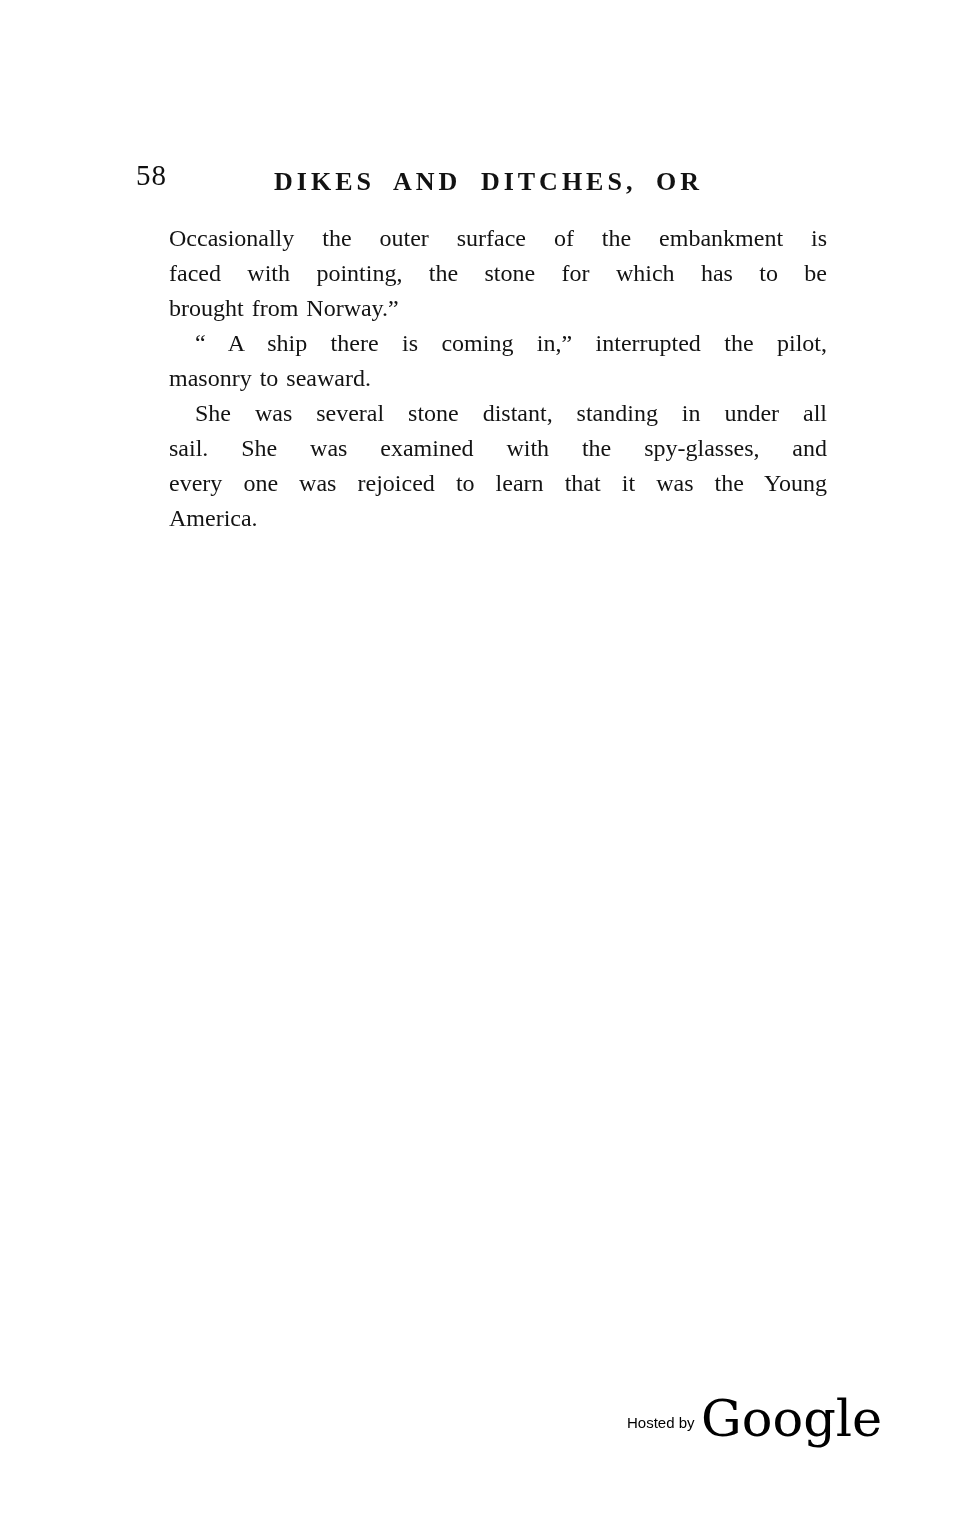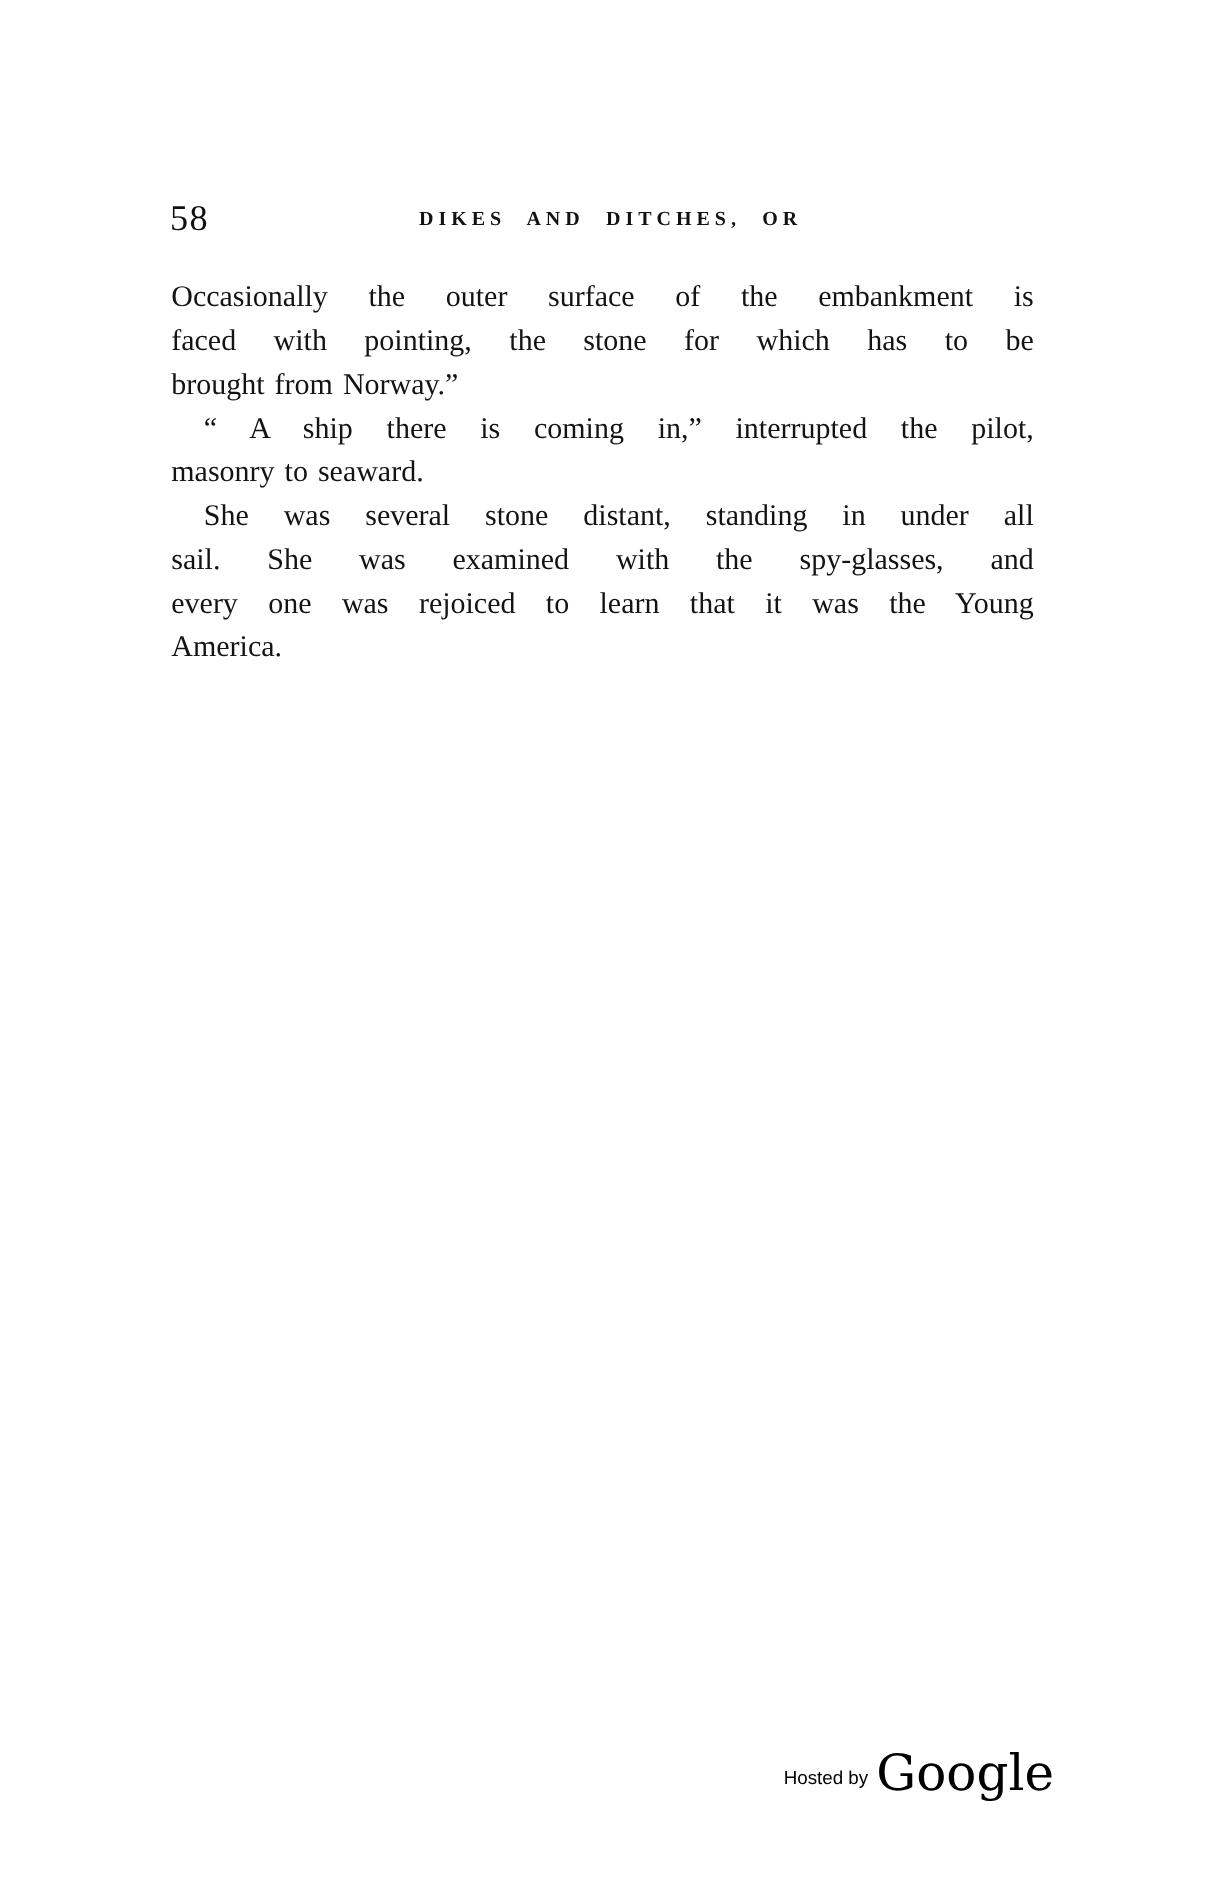--- a/index.html
+++ b/index.html
@@ -25,40 +25,41 @@
     line-height: 34px;
     letter-spacing: 1px;
     color: #101010;
   }
   .runhead {
     position: absolute;
     left: 0;
     right: 0;
     top: 167px;
     text-align: center;
-    font-size: 16px;
+    font-size: 26px;
     font-weight: bold;
     letter-spacing: 4px;
     word-spacing: 9px;
     color: #121212;
   }
   
   .bodytext {
     position: absolute;
     left: 137px;
     top: 221px;
     width: 690px;
     font-size: 24px;
     line-height: 35px;
     word-spacing: 2px;
     color: #131313;
   }
   .line {
     min-height: 35px;
     text-align: left;
+    margin-left: 32px;
   }
   .just {
     text-align: justify;
     text-align-last: justify;
   }
   .indent {
     text-indent: 26px;
   }
   
   .hostedby {
@@ -67,21 +68,21 @@
     top: 1414px;
     font-family: Liberation Sans, sans-serif;
     font-size: 15px;
     color: #000000;
   }
   .googlelogo {
     position: absolute;
     left: 701px;
     top: 1394px;
     font-family: "DejaVu Serif", "Liberation Serif", serif;
-    font-size: 40px;
+    font-size: 51px;
     line-height: 50px;
     letter-spacing: 0px;
     color: #000000;
   }
 </style>
 </head>
 <body>
 
 <div class="page">
 

